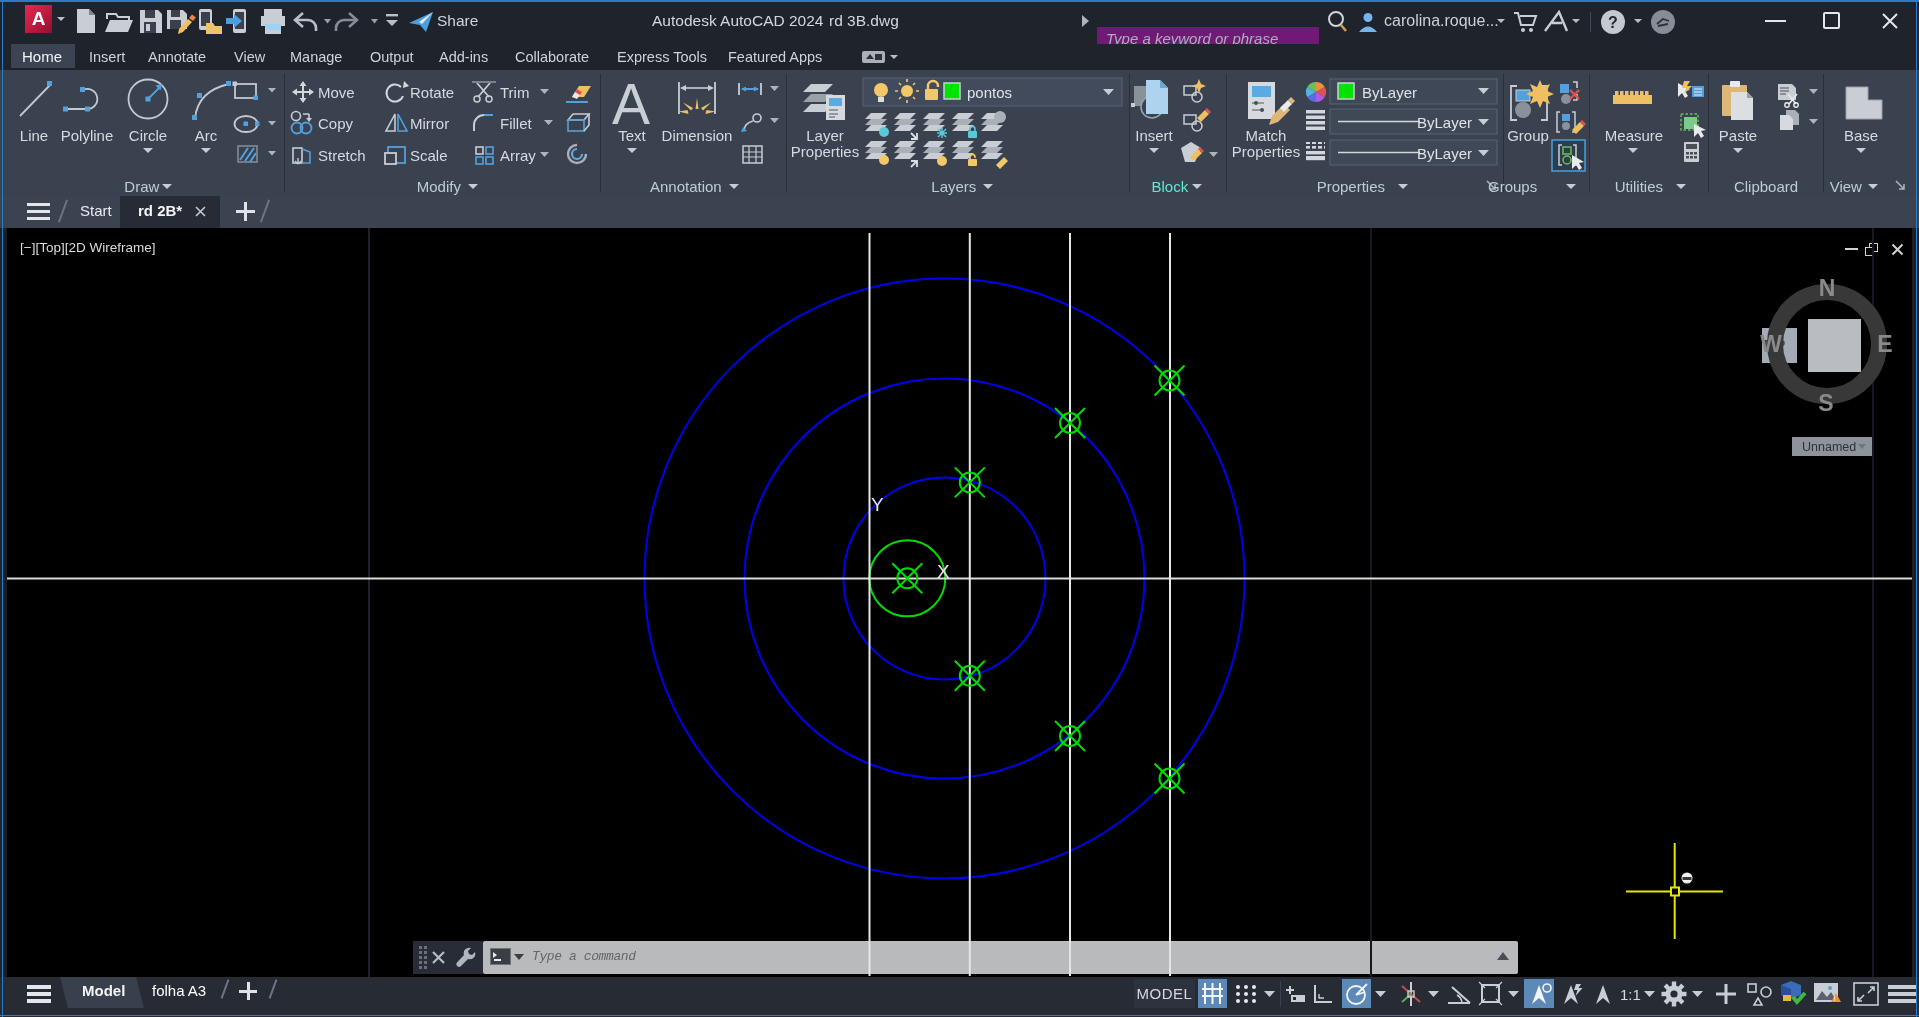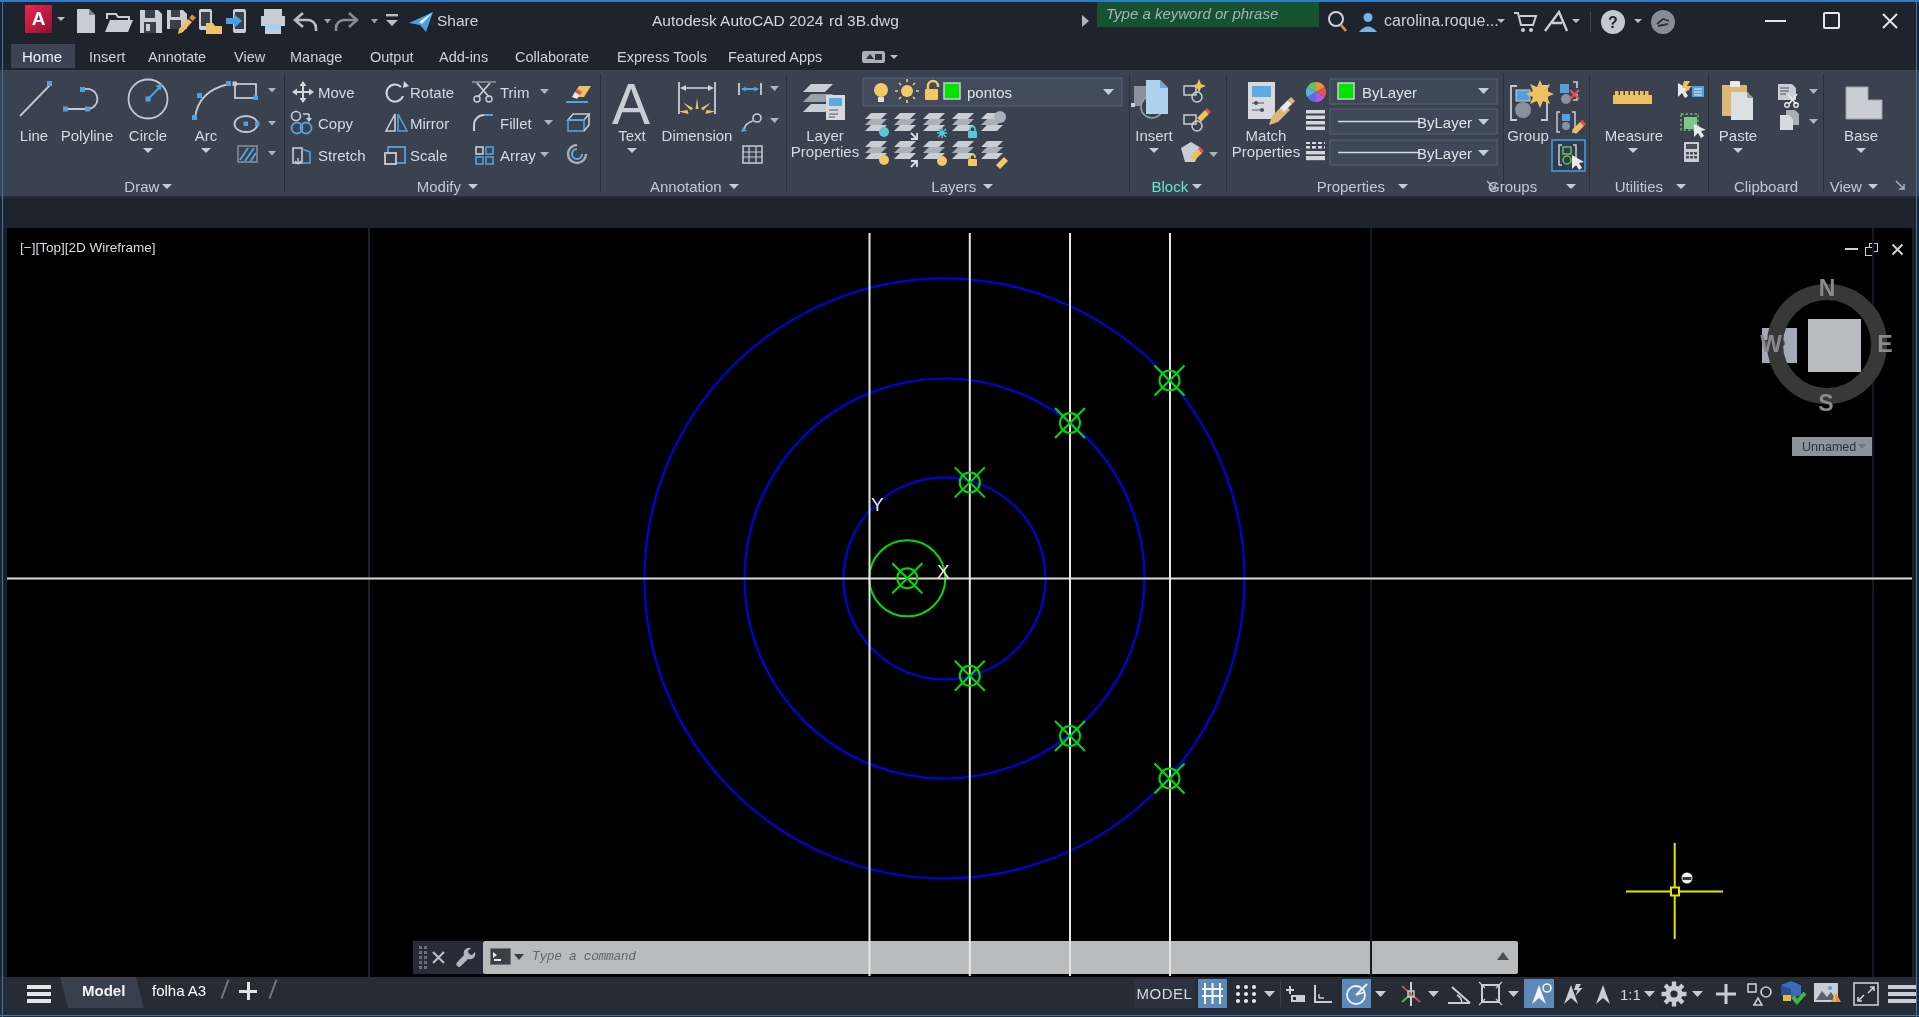--- a/index.html
+++ b/index.html
@@ -70,21 +70,21 @@
 
       <path d="M339 17 l24 -11 l-7 20 l-6 -7 z" fill="#4b9fe1"></path>
         <path d="M352 18 l11 -12 l-14 10 z" fill="#e8eaed"></path>
     </svg>
     <div class="a txt" style="left:437px;top:12px;font-size:15.5px;color:#cfd4da">Share</div>
 
     <div class="a" style="left:652px;top:12px;color:#d2d7dd;font-size:15.5px">Autodesk AutoCAD 2024</div>
     <div class="a" style="left:829px;top:12px;color:#d2d7dd;font-size:15.5px">rd 3B.dwg</div>
 
     <div class="a" style="left:1082px;top:15px;width:0;height:0;border-top:6px solid transparent;border-bottom:6px solid transparent;border-left:7px solid #aeb4bc"></div>
-    <div class="a" style="left:1097px;top:2px;width:222px;height:25px;background:#14532d">
+    <div class="a" style="left:1097px;top:27px;width:222px;height:25px;background:#701a75">
       <div class="a" style="left:9px;top:3px;color:#a9b1bd;font-size:15px;font-style:italic">Type a keyword or phrase</div>
     </div>
     <svg class="a" style="left:1326px;top:9px" width="24" height="26" viewBox="0 0 24 26">
       <circle cx="10" cy="10" r="7" fill="none" stroke="#cfd3d8" stroke-width="2"></circle>
         <line x1="15" y1="16" x2="20" y2="22" stroke="#cf9a52" stroke-width="2.6"></line>
     </svg>
     <svg class="a" style="left:1355px;top:9px" width="26" height="26" viewBox="0 0 26 26">
       <circle cx="13" cy="8.5" r="4.5" fill="#74b6ec"></circle>
         <path d="M4 23 q9 -11 18 0 z" fill="#74b6ec"></path>
     </svg>
@@ -462,20 +462,33 @@
     <div class="a" style="left:1488px;top:108px;width:100px;text-align:left;color:#c0cad6;font-size:15px">Groups&nbsp;&nbsp;</div>
     <div class="a trid" style="left:1566px;top:114px"></div>
     <div class="a" style="left:1593px;top:108px;width:100px;text-align:center;color:#c0cad6;font-size:15px">Utilities&nbsp;&nbsp;</div>
     <div class="a trid" style="left:1676px;top:114px"></div>
     <div class="a" style="left:1716px;top:108px;width:100px;text-align:center;color:#c0cad6;font-size:15px">Clipboard</div>
     <div class="a" style="left:1820px;top:108px;width:60px;text-align:center;color:#c0cad6;font-size:15px">View&nbsp;&nbsp;</div>
     <div class="a trid" style="left:1868px;top:114px"></div>
   </div>
   <div class="a" style="left:0;top:196px;width:1919px;height:2px;background:#262b34"></div>
 
+  <div class="a" id="filetabs" style="left:0;top:196px;width:1919px;height:32px;background:#3b4350">
+    <div class="a" style="left:27px;top:7px;width:23px;height:3px;background:#e3e6ea;box-shadow:0 7px 0 #e3e6ea,0 14px 0 #e3e6ea"></div>
+    <div class="a" style="left:62px;top:3px;width:2px;height:24px;background:#6d7582;transform:rotate(20deg)"></div>
+    <div class="a" style="left:80px;top:6px;color:#e9ebee;font-size:15px">Start</div>
+    <div class="a" style="left:120px;top:0;width:100px;height:32px;background:#262b35"></div>
+    <div class="a" style="left:138px;top:6px;color:#f4f5f7;font-size:15px;font-weight:bold">rd 2B*</div>
+    <svg class="a" style="left:194px;top:9px" width="13" height="13" viewBox="0 0 13 13">
+        <path d="M2 2 L11 11 M11 2 L2 11" stroke="#c3c9d0" stroke-width="1.6"></path>
+      </svg>
+    <div class="a" style="left:236px;top:14px;width:19px;height:3px;background:#dfe3e7"></div>
+    <div class="a" style="left:244px;top:6px;width:3px;height:19px;background:#dfe3e7"></div>
+    <div class="a" style="left:264px;top:3px;width:2px;height:24px;background:#6d7582;transform:rotate(20deg)"></div>
+  </div>
 
   <div class="a" id="canvas" style="left:7px;top:228px;width:1905px;height:749px;background:#000;overflow:hidden">
 
     <div class="a" style="left:13px;top:12px;color:#d9dcdf;font-size:13.5px">[−][Top][2D Wireframe]</div>
 
     <div class="a" style="left:1838px;top:20px;width:13px;height:2px;background:#d0d0d0"></div>
     <div class="a" style="left:1862px;top:15px;width:9px;height:9px;border:1.5px solid #d0d0d0"></div>
     <div class="a" style="left:1858px;top:19px;width:9px;height:9px;border:1.5px solid #d0d0d0;background:#000"></div>
     <svg class="a" style="left:1884px;top:15px" width="13" height="13" viewBox="0 0 13 13">
         <path d="M1.5 1.5 L11.5 11.5 M11.5 1.5 L1.5 11.5" stroke="#d0d0d0" stroke-width="2"></path>

